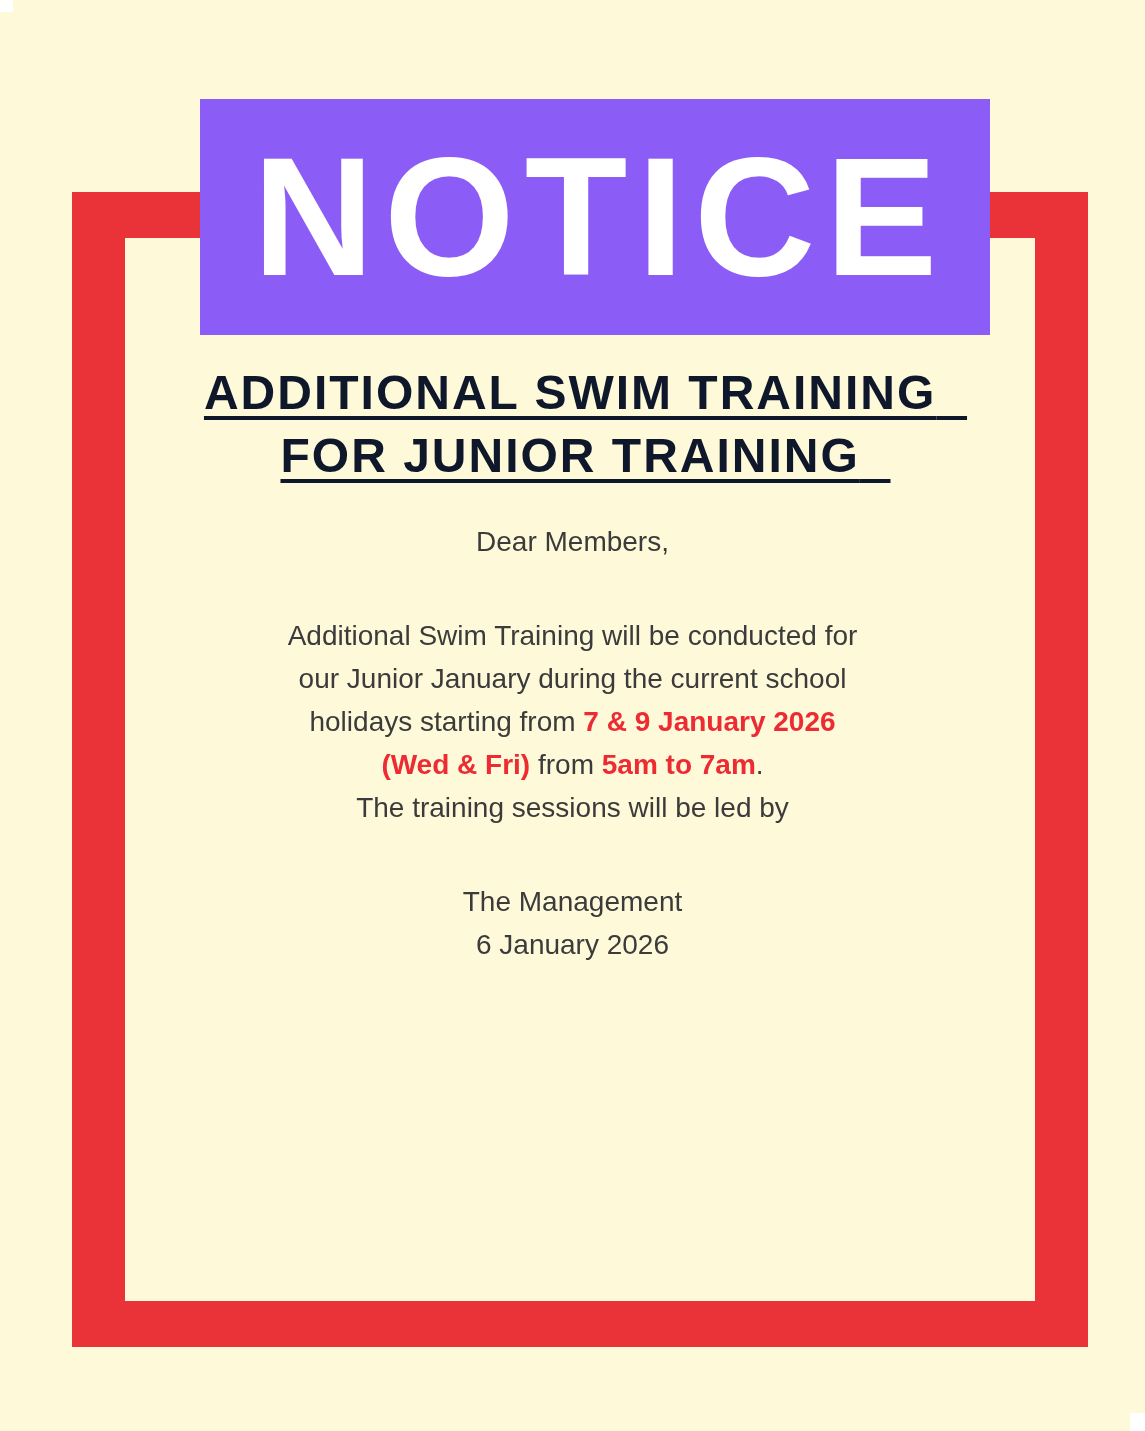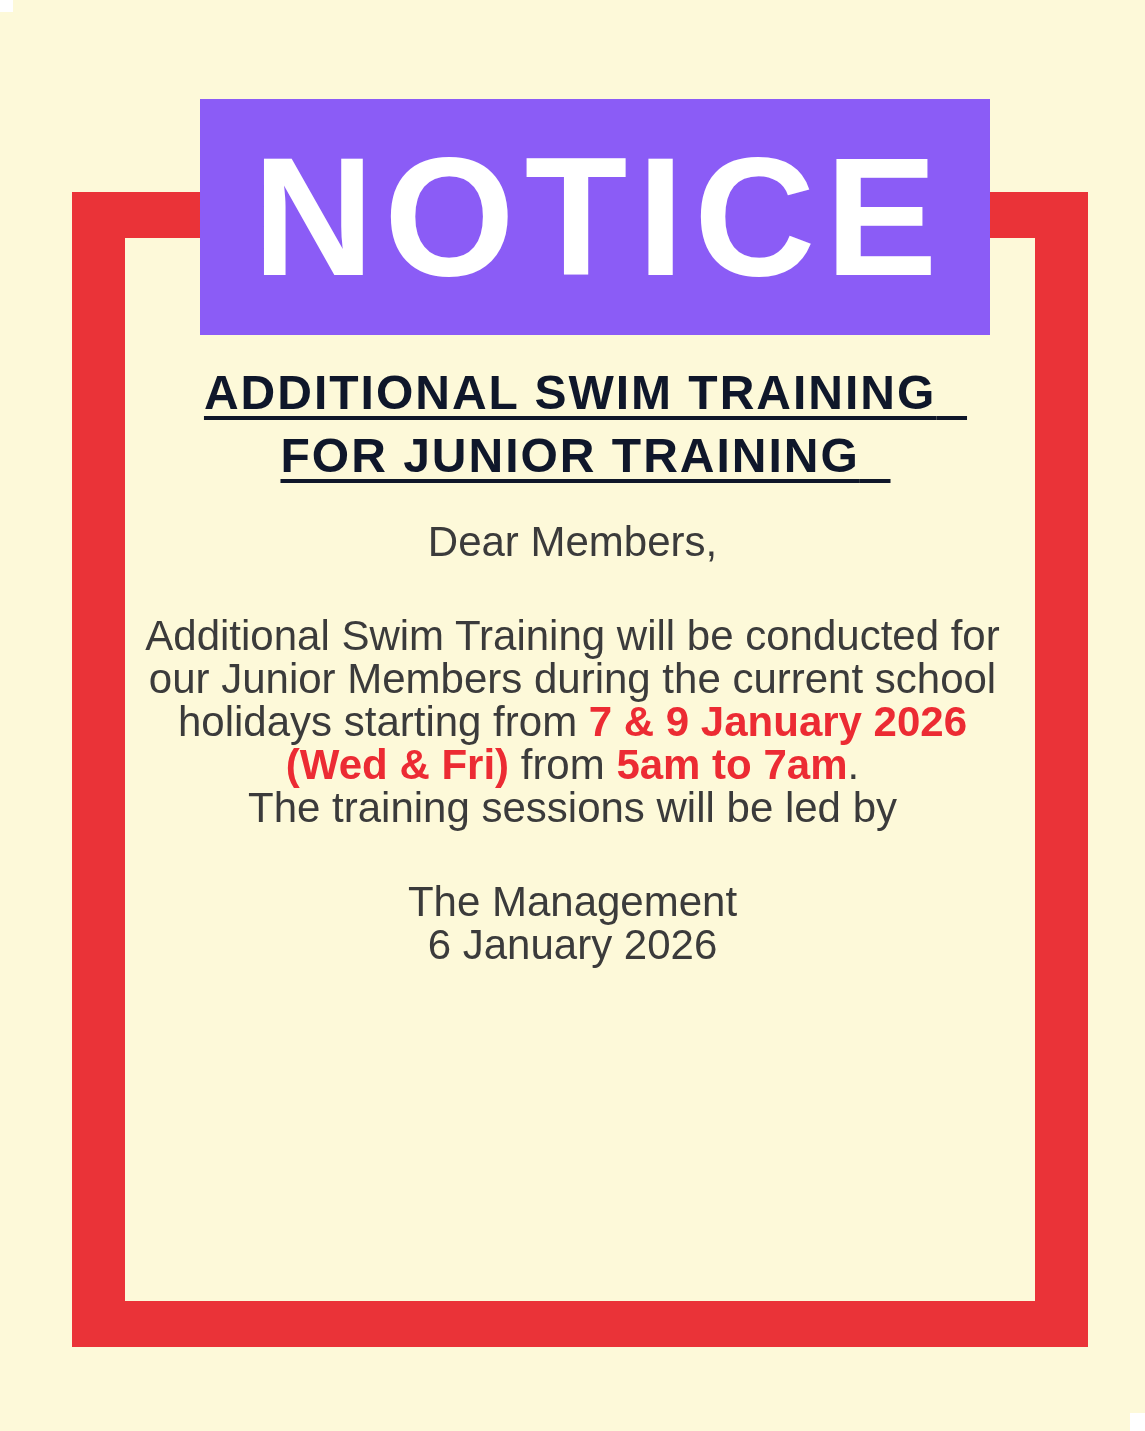--- a/index.html
+++ b/index.html
@@ -67,21 +67,21 @@
   }
   .heading .u::after { content: "\00a0\00a0"; }
   
   .body-text {
     position: absolute;
     top: 520px;
     left: 0;
     width: 100%;
     text-align: center;
     color: #3B3B3B;
-    font-size: 42px;
+    font-size: 28px;
     line-height: 43px;
   }
   .para { margin: 0; }
   .para + .para { margin-top: 51px; }
   .ln { display: block; white-space: nowrap; }
   .red { color: #EC2B33; font-weight: bold; }
   
   .corner { position: absolute; background: #FFFFFF; }
   .corner.tl { left: 0; top: 0; width: 13px; height: 12px; }
   .corner.br { right: 0; bottom: 0; width: 15px; height: 18px; }
@@ -107,21 +107,21 @@
   </div>
 
   <div class="body-text">
 
     <p class="para">
       <span class="ln">Dear Members,</span>
     </p>
 
     <p class="para">
       <span class="ln">Additional Swim Training will be conducted for</span>
-      <span class="ln">our Junior Members during the current school</span>
+      <span class="ln">our Junior January during the current school</span>
       <span class="ln"><span>holidays starting from </span><span class="red">7 &amp; 9 January 2026</span></span>
       <span class="ln"><span class="red">(Wed &amp; Fri)</span><span> from </span><span class="red">5am to 7am</span><span>.</span></span>
       <span class="ln">The training sessions will be led by</span>
     </p>
 
 
     <p class="para">
       <span class="ln">The Management</span>
       <span class="ln">6 January 2026</span>
     </p>

